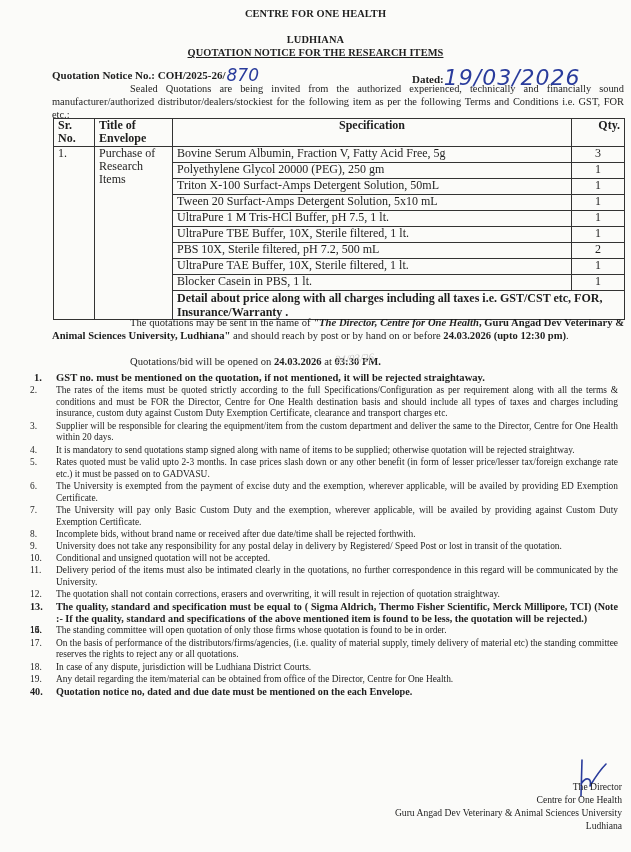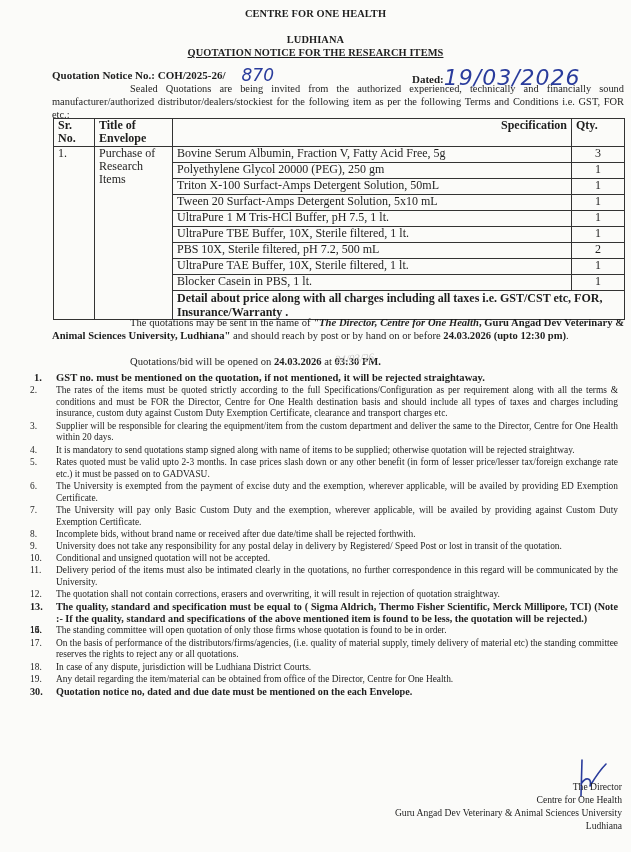--- a/index.html
+++ b/index.html
@@ -11,31 +11,31 @@
     position: relative;
   }
   .page { position: absolute; left: 0; top: 0; width: 631px; height: 852px; }
   .hdr { position: absolute; left: 0; width: 631px; text-align: center; font-weight: bold; font-size: 10.4px; letter-spacing: 0.1px; }
   .hdr.l1 { top: 8px; }
   .hdr.l2 { top: 21px; font-size: 10.6px; }
   .hdr.l3 { top: 34px; }
   .hdr.l4 { top: 47px; text-decoration: underline; }
   .notice-no { position: absolute; left: 52px; top: 63px; font-weight: bold; font-size: 11px; }
   .hand { font-family: "DejaVu Sans", sans-serif; font-style: italic; color: #2a3c9c; font-weight: normal; }
-  .notice-no .hand { font-size: 17px; position: relative; top: 2px; margin-left: 16px; }
+  .notice-no .hand { font-size: 17px; position: relative; top: 2px; margin-left: 1px; }
   .dated { position: absolute; left: 412px; top: 63px; font-weight: bold; font-size: 11px; }
   .dated .hand { font-size: 22px; position: relative; top: 2px; margin-left: 0; letter-spacing: 1px; font-style: italic; }
   .intro { position: absolute; left: 52px; top: 83px; width: 572px; font-size: 10.4px; line-height: 12.8px; text-align: justify; }
   .intro .indent { display: inline-block; width: 78px; }
 
   table.items { position: absolute; left: 53px; top: 118px; width: 572px; border-collapse: collapse; font-size: 12px; }
   table.items td, table.items th { border: 1px solid #333; padding: 0 4px; vertical-align: top; line-height: 13px; }
   table.items th { font-weight: bold; height: 27px; text-align: left; }
-  table.items th.spec-h { text-align: right; }
-  table.items th.qty-h { text-align: left; }
+  table.items th.spec-h { text-align: center; }
+  table.items th.qty-h { text-align: right; }
   .col-sr { width: 32px; }
   .col-title { width: 69px; }
   .col-qty { width: 44px; }
   td.qty { text-align: center; }
   td.spec { height: 15px; line-height: 15px; }
   td.spec.detail { line-height: 14px; height: 28px; font-weight: bold; }
 
   .para { position: absolute; left: 52px; width: 572px; font-size: 10.6px; line-height: 13px; text-align: justify; }
   .para .indent { display: inline-block; width: 78px; }
   .p1 { top: 316px; }
@@ -146,21 +146,21 @@
       <li><span class="num">10.</span><span>Conditional and unsigned quotation will not be accepted.</span></li>
       <li><span class="num">11.</span><span>Delivery period of the items must also be intimated clearly in the quotations, no further correspondence in this regard will be communicated by the University.</span></li>
       <li><span class="num">12.</span><span>The quotation shall not contain corrections, erasers and overwriting, it will result in rejection of quotation straightway.</span></li>
       <li class="bold"><span class="num">13.</span><span>The quality, standard and specification must be equal to ( Sigma Aldrich, Thermo Fisher Scientific, Merck Millipore, TCI) (Note :- If the quality, standard and specifications of the above mentioned item is found to be less, the quotation will be rejected.)</span></li>
       <li><span class="num">14.</span></li>
       <li><span class="num">15.</span></li>
       <li><span class="num">16.</span><span>The standing committee will open quotation of only those firms whose quotation is found to be in order.</span></li>
       <li><span class="num">17.</span><span>On the basis of performance of the distributors/firms/agencies, (i.e. quality of material supply, timely delivery of material etc) the standing committee reserves the rights to reject any or all quotations.</span></li>
       <li><span class="num">18.</span><span>In case of any dispute, jurisdiction will be Ludhiana District Courts.</span></li>
       <li><span class="num">19.</span><span>Any detail regarding the item/material can be obtained from office of the Director, Centre for One Health.</span></li>
-      <li class="bold"><span class="num">30.</span><span>Quotation notice no, dated and due date must be mentioned on the each Envelope.</span></li>
+      <li class="bold"><span class="num">40.</span><span>Quotation notice no, dated and due date must be mentioned on the each Envelope.</span></li>
     </ol>
 
   <svg class="sig-mark" viewBox="0 0 40 42">
     <path d="M14 2 L13 38 M13 26 C 18 18, 24 20, 22 28 M22 28 C 28 18, 34 10, 38 6" fill="none" stroke="#2a3c9c" stroke-width="1.6" stroke-linecap="round"></path>
   </svg>
 
   <div class="sig">
     <div>The Director</div>
     <div>Centre for One Health</div>
     <div>Guru Angad Dev Veterinary &amp; Animal Sciences University</div>

